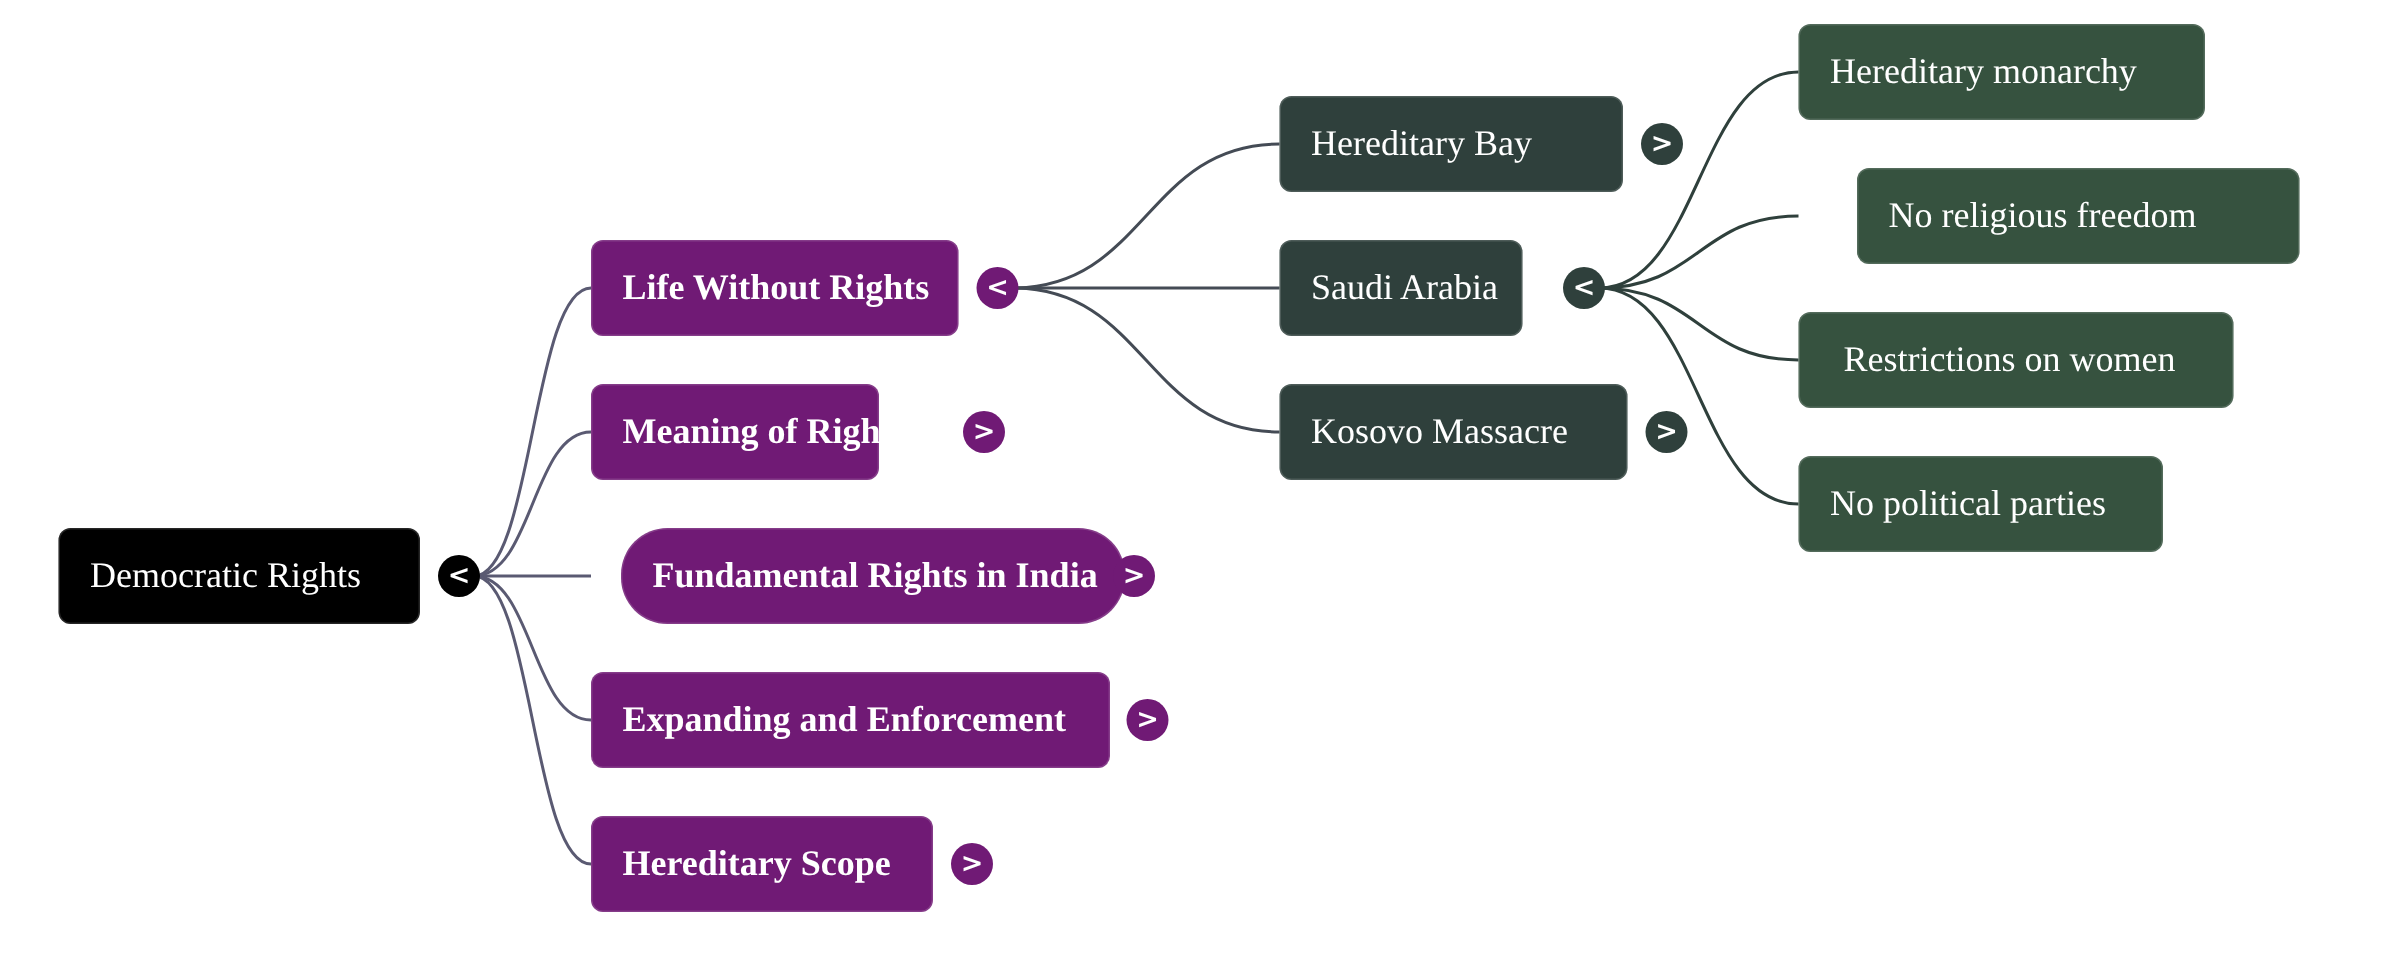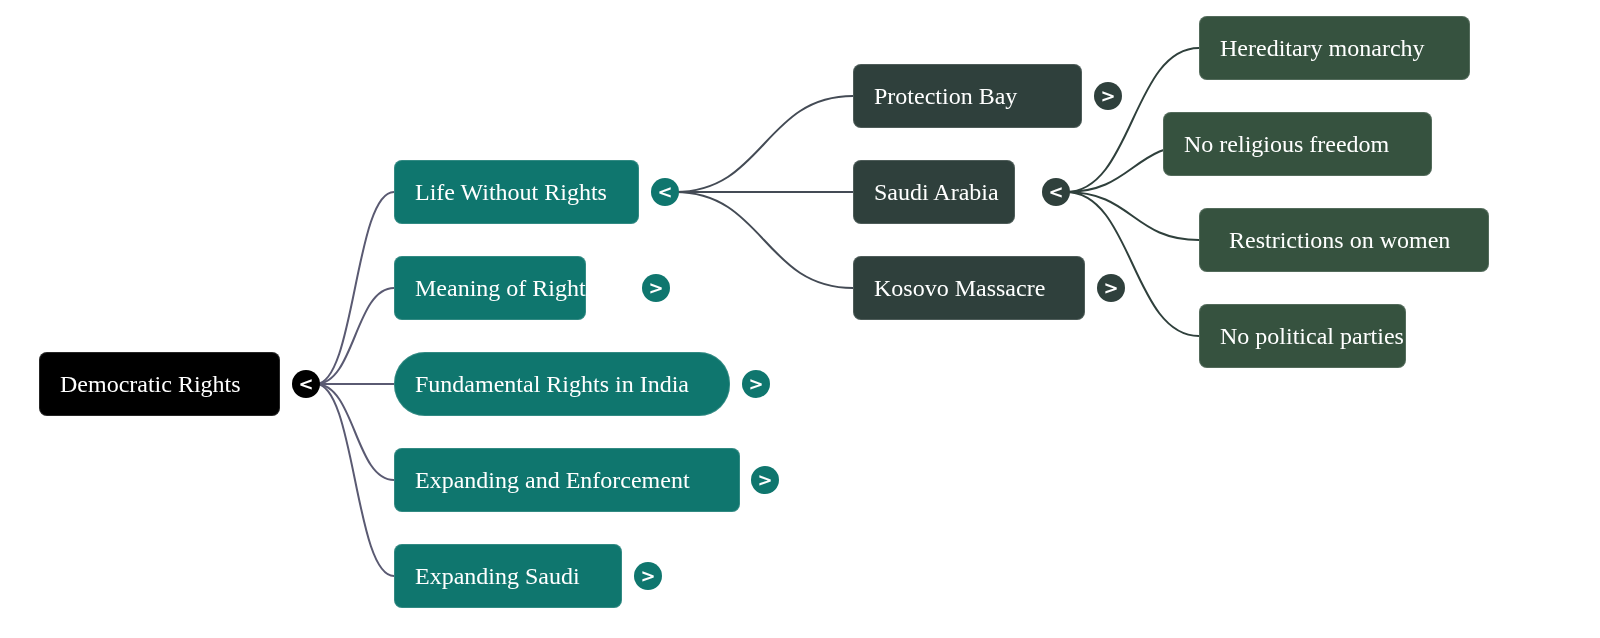--- a/index.html
+++ b/index.html
@@ -6,21 +6,21 @@
   body { width: 1600px; height: 638px; position: relative; overflow: hidden;
          font-family: "Liberation Serif", "DejaVu Serif", serif; }
   #links { position: absolute; left: 0; top: 0; width: 1600px; height: 638px; }
   .node { position: absolute; height: 64px; box-sizing: border-box; border-radius: 8px;
           color: #ffffff; font-size: 24px; line-height: 64px; padding-left: 21px;
           white-space: nowrap; cursor: pointer; box-shadow: 0 0 0 1px rgba(255,255,255,0.15) inset; }
   .toggle { position: absolute; width: 28px; height: 28px; border-radius: 50%;
             color: #ffffff; font-family: "DejaVu Sans", sans-serif; font-size: 18px; font-weight: bold;
             line-height: 28px; text-align: center; cursor: pointer; }
   .lv0 { background: #000000; }
-  .lv1 { background: #0f766e; }
+  .lv1 { background: #701a75; font-weight: bold; }
   .lv2 { background: #2f403c; }
   .lv3 { background: #36523f; }
 </style>
 </head>
 <body>
 
 <svg id="links" xmlns="http://www.w3.org/2000/svg">
   <g id="links-root">
       <path d="M316,384 C355,384 355,192 394,192" fill="none" stroke="#5a5a72" stroke-width="2"></path>
       <path d="M316,384 C355,384 355,288 394,288" fill="none" stroke="#5a5a72" stroke-width="2"></path>
@@ -43,34 +43,34 @@
 
 <div class="node lv0" style="left:39px; top:352px; width:241px;">Democratic Rights</div>
 <div class="toggle lv0" style="left:292px; top:370px;">&lt;</div>
 
 <div class="node lv1" style="left:394px; top:160px; width:245px;">Life Without Rights</div>
 <div class="toggle lv1" style="left:651px; top:178px;">&lt;</div>
 
 <div class="node lv1" style="left:394px; top:256px; width:192px;">Meaning of Rights</div>
 <div class="toggle lv1" style="left:642px; top:274px;">&gt;</div>
 
-<div class="node lv1" style="left:394px; top:352px; width:336px;border-radius:31px;">Fundamental Rights in India</div>
+<div class="node lv1" style="left:414px; top:352px; width:336px;border-radius:31px;">Fundamental Rights in India</div>
 <div class="toggle lv1" style="left:742px; top:370px;">&gt;</div>
 
 <div class="node lv1" style="left:394px; top:448px; width:346px;">Expanding and Enforcement</div>
 <div class="toggle lv1" style="left:751px; top:466px;">&gt;</div>
 
-<div class="node lv1" style="left:394px; top:544px; width:228px;">Expanding Saudi</div>
+<div class="node lv1" style="left:394px; top:544px; width:228px;">Hereditary Scope</div>
 <div class="toggle lv1" style="left:634px; top:562px;">&gt;</div>
 
-<div class="node lv2" style="left:853px; top:64px; width:229px;">Protection Bay</div>
+<div class="node lv2" style="left:853px; top:64px; width:229px;">Hereditary Bay</div>
 <div class="toggle lv2" style="left:1094px; top:82px;">&gt;</div>
 
 <div class="node lv2" style="left:853px; top:160px; width:162px;">Saudi Arabia</div>
 <div class="toggle lv2" style="left:1042px; top:178px;">&lt;</div>
 
 <div class="node lv2" style="left:853px; top:256px; width:232px;">Kosovo Massacre</div>
 <div class="toggle lv2" style="left:1097px; top:274px;">&gt;</div>
 
 <div class="node lv3" style="left:1199px; top:16px; width:271px;">Hereditary monarchy</div>
-<div class="node lv3" style="left:1163px; top:112px; width:269px;">No religious freedom</div>
+<div class="node lv3" style="left:1238px; top:112px; width:295px;">No religious freedom</div>
 <div class="node lv3" style="left:1199px; top:208px; width:290px;padding-left:30px;">Restrictions on women</div>
-<div class="node lv3" style="left:1199px; top:304px; width:207px;">No political parties</div>
+<div class="node lv3" style="left:1199px; top:304px; width:243px;">No political parties</div>
 
 </body></html>

